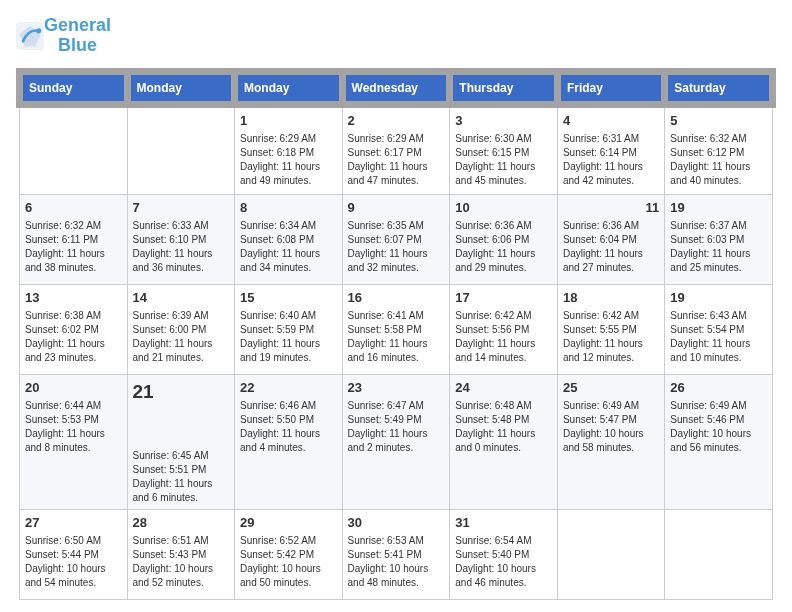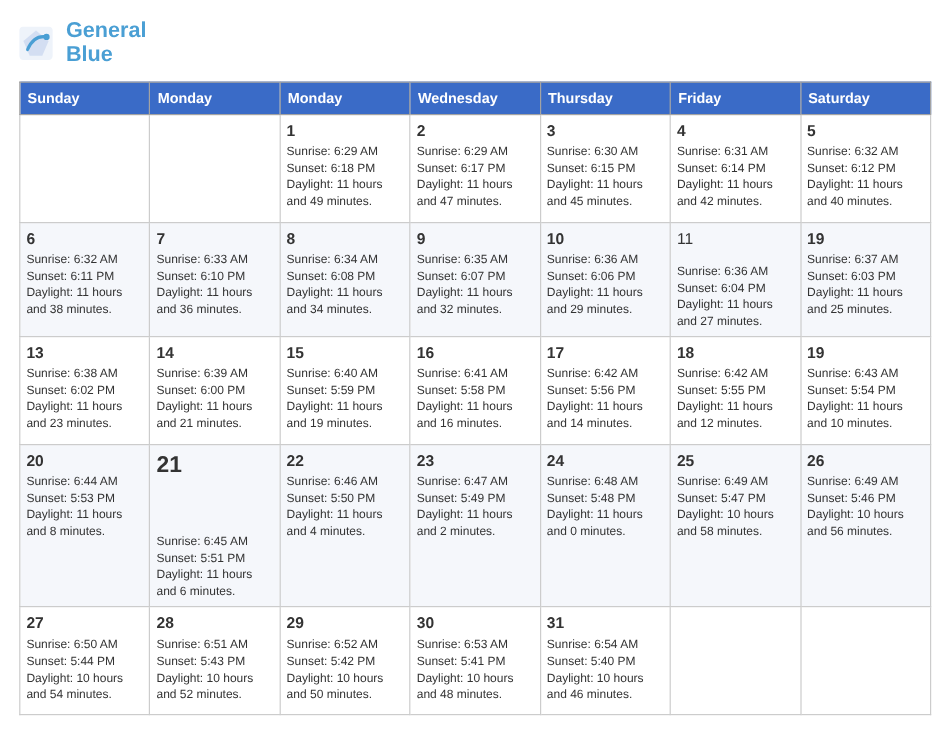--- a/index.html
+++ b/index.html
@@ -12,21 +12,22 @@
     }
     .header {
       display: flex;
       justify-content: space-between;
       align-items: flex-start;
       margin-bottom: 12px;
     }
     .logo {
       display: flex;
       align-items: center;
-      gap: 11px;
+      gap: 0;
+      text-align: center;
     }
     .logo-text {
       font-size: 18px;
       font-weight: bold;
       color: #1a3a6b;
       line-height: 1.1;
     }
     .logo-text span {
       color: #4a9fd4;
     }
@@ -51,21 +52,21 @@
       border-collapse: collapse;
       font-size: 11px;
     }
     .calendar th {
       background: #3a6bc7;
       color: #fff;
       text-align: left;
       padding: 6px 6px;
       font-size: 12px;
       font-weight: bold;
-      border: 1px solid #a3a3a3;
+      border: 7px solid #a3a3a3;
     }
     .calendar td {
       border: 1px solid #ccc;
       vertical-align: top;
       padding: 4px 5px;
       height: 90px;
       width: 108px;
       color: #333;
       background: #fff;
     }
@@ -173,21 +174,21 @@
 Sunset: 6:07 PM
 Daylight: 11 hours and 32 minutes.</div>
         </td>
         <td>
           <span class="cell-info" style="font-weight: bold; font-size: 13px; display: block; margin-bottom: 2px;">10</span>
           <div class="cell-info" style="white-space: pre-line;">Sunrise: 6:36 AM
 Sunset: 6:06 PM
 Daylight: 11 hours and 29 minutes.</div>
         </td>
         <td>
-          <span class="cell-info" style="font-weight: normal; font-size: 13px; display: block; margin-bottom: 12px;">11</span>
+          <span class="cell-info" style="font-weight: bold; font-size: 13px; display: block; margin-bottom: 2px; text-align: right;">11</span>
           <div class="cell-info" style="white-space: pre-line;">Sunrise: 6:36 AM
 Sunset: 6:04 PM
 Daylight: 11 hours and 27 minutes.</div>
         </td>
         <td>
           <span class="cell-info" style="font-weight: bold; font-size: 13px; display: block; margin-bottom: 2px;">19</span>
           <div class="cell-info" style="white-space: pre-line;">Sunrise: 6:37 AM
 Sunset: 6:03 PM
 Daylight: 11 hours and 25 minutes.</div>
         </td>

